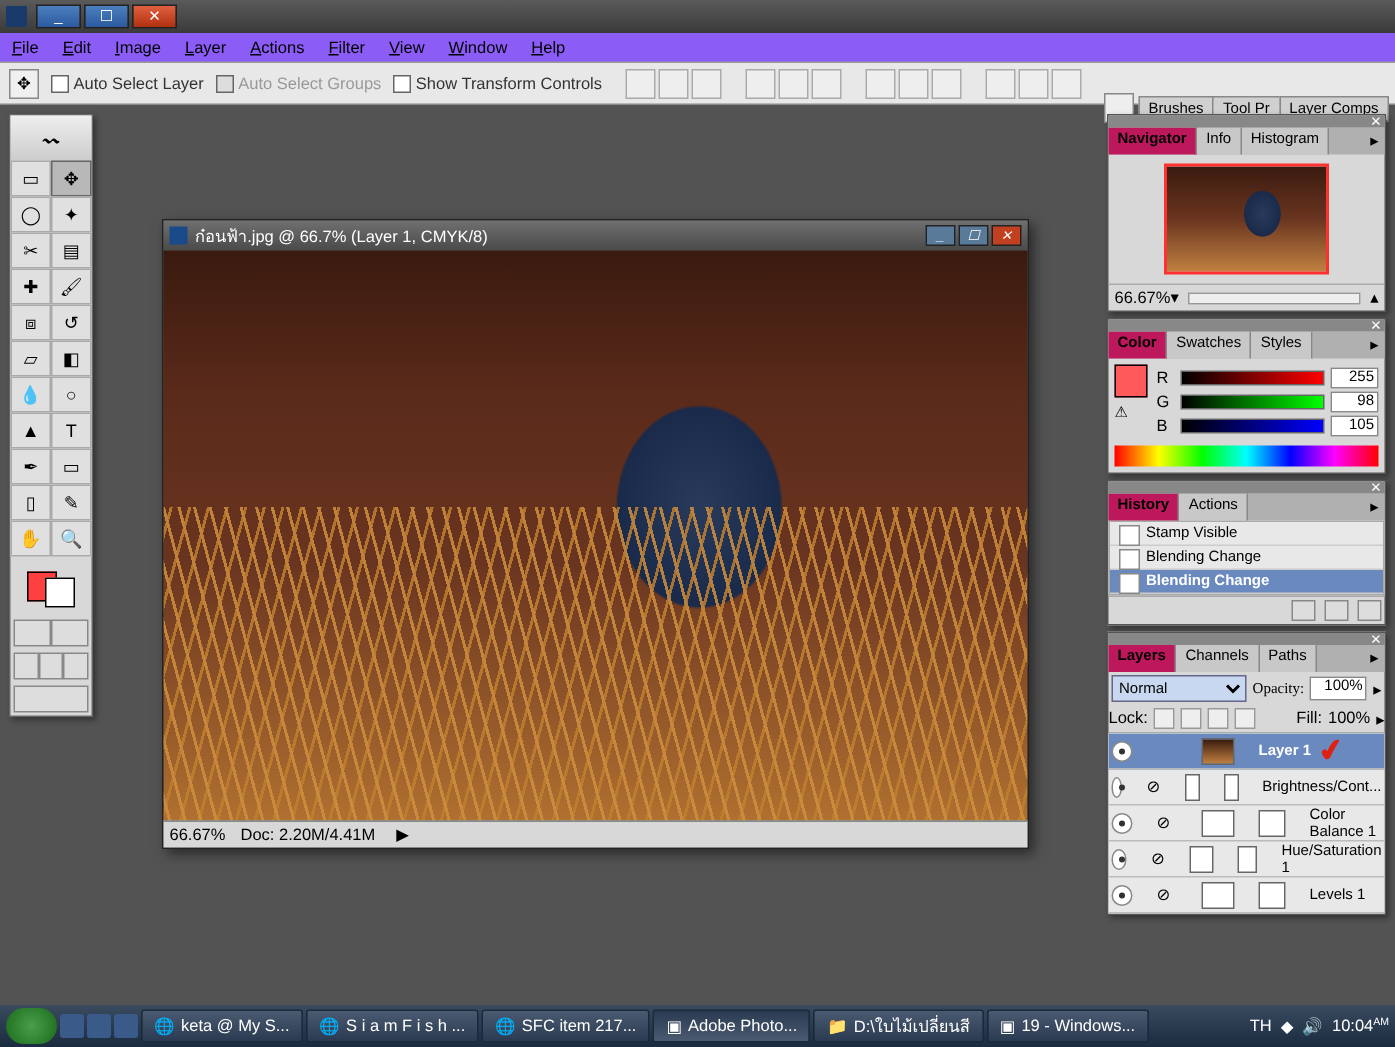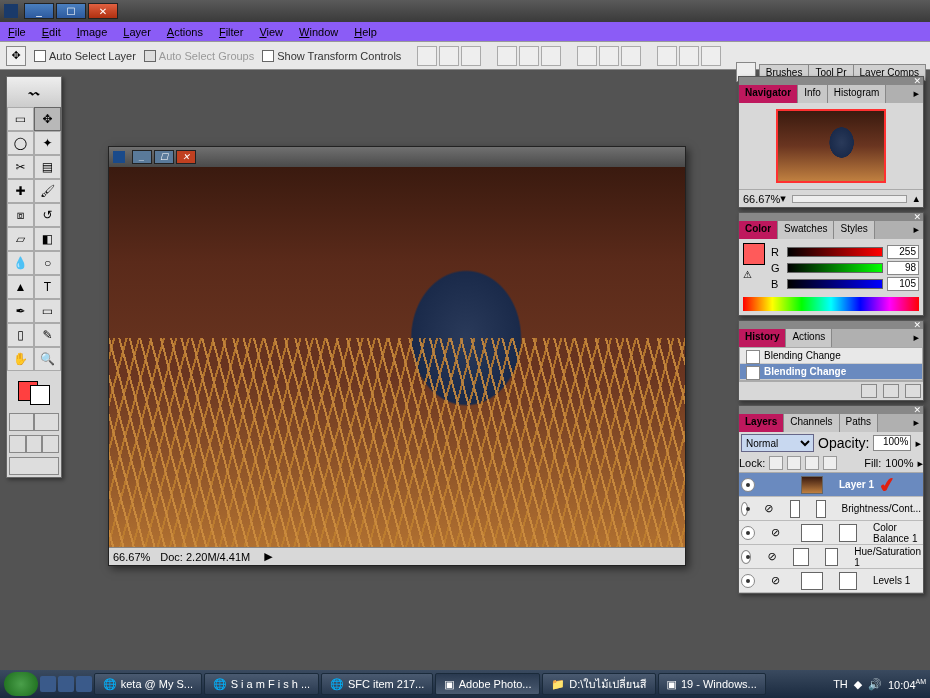--- a/index.html
+++ b/index.html
@@ -82,21 +82,21 @@
 
 .hist-list{max-height:70px;overflow:auto;background:#e8e8e8;border:1px solid #aaa;}
 .hist-item{padding:2px 4px 2px 24px;border-bottom:1px solid #ccc;font-size:10px;position:relative;}
 .hist-item.sel{background:#6a8abf;color:#fff;font-weight:bold;}
 .hist-item::before{content:"";position:absolute;left:6px;top:2px;width:12px;height:12px;border:1px solid #888;background:#fff;}
 .hist-foot{display:flex;justify-content:flex-end;gap:6px;padding:2px;border-top:1px solid #aaa;}
 .hist-foot .ico{width:16px;height:14px;border:1px solid #888;background:#ddd;}
 
 .layers-opts{display:flex;align-items:center;gap:4px;padding:2px;}
 .layers-opts select{flex:1;font-size:10px;height:18px;background:#c8d8f0;border:1px solid #668;}
-.layers-opts .oplbl{font-size:14px;}
+.layers-opts .oplbl{font-size:10px;font-family:Liberation Serif, serif;}
 .layers-opts .opval{width:38px;height:16px;border:1px solid #888;background:#fff;font-size:10px;text-align:right;padding-right:2px;}
 .lock-row{display:flex;align-items:center;padding:2px 0;gap:4px;border-bottom:1px solid #aaa;font-size:10px;}
 .lock-row .ico{width:14px;height:14px;border:1px solid #999;background:#eee;}
 .layer-list{background:#e8e8e8;max-height:130px;overflow:auto;}
 .layer-row{display:flex;align-items:center;height:24px;border-bottom:1px solid #bbb;gap:16px;padding:0 2px;}
 .layer-row.sel{background:#6a8abf;color:#fff;font-weight:bold;}
 .layer-row .eye{width:14px;height:14px;border:1px solid #888;background:#fff;border-radius:50%;position:relative;}
 .layer-row .eye::after{content:"";position:absolute;left:4px;top:4px;width:4px;height:4px;background:#333;border-radius:50%;}
 .layer-row .link{width:14px;height:14px;}
 .layer-row .thumb{width:22px;height:18px;border:1px solid #666;background:#fff;}
@@ -221,20 +221,21 @@
     <div class="mode"></div>
   </div>
   <div class="modes">
     <div class="mode"></div>
   </div>
 </div>
 
 <div class="docwin">
   <div class="doc-titlebar">
     <span class="doc-icon"></span>
+    <span class="t">ก๋อนฟ้า.jpg @ 66.7% (Layer 1, CMYK/8)</span>
     <div class="dbtn min">_</div>
     <div class="dbtn max">☐</div>
     <div class="dbtn close">✕</div>
   </div>
   <div class="canvas">
     <div class="img">
       <div class="grass"></div>
     </div>
   </div>
   <div class="statusbar">
@@ -308,20 +309,21 @@
   <div class="panel">
     <div class="phead">
         <span class="x">✕</span>
       </div>
     <div class="ptabs">
       <div class="ptab active">History</div>
       <div class="ptab">Actions</div>
       <span style="margin-left:auto;padding:2px 4px">▸</span>
     </div>
     <div class="hist-list">
+      <div class="hist-item">Stamp Visible</div>
       <div class="hist-item">Blending Change</div>
       <div class="hist-item sel">Blending Change</div>
     </div>
     <div class="hist-foot">
       <div class="ico"></div>
       <div class="ico"></div>
       <div class="ico"></div>
     </div>
   </div>
 

